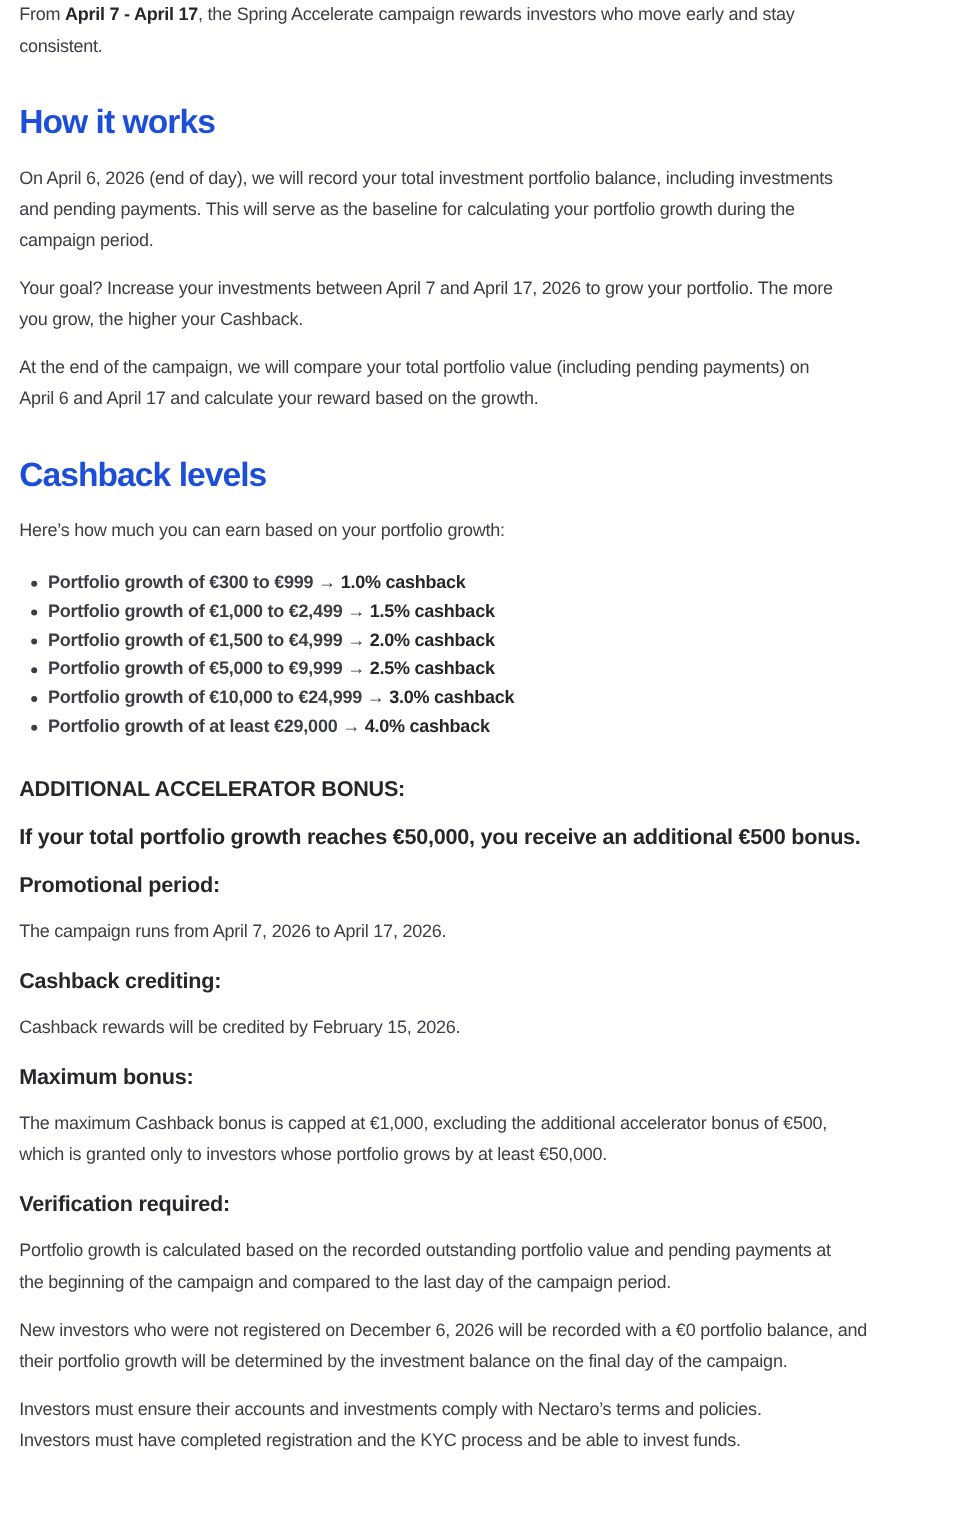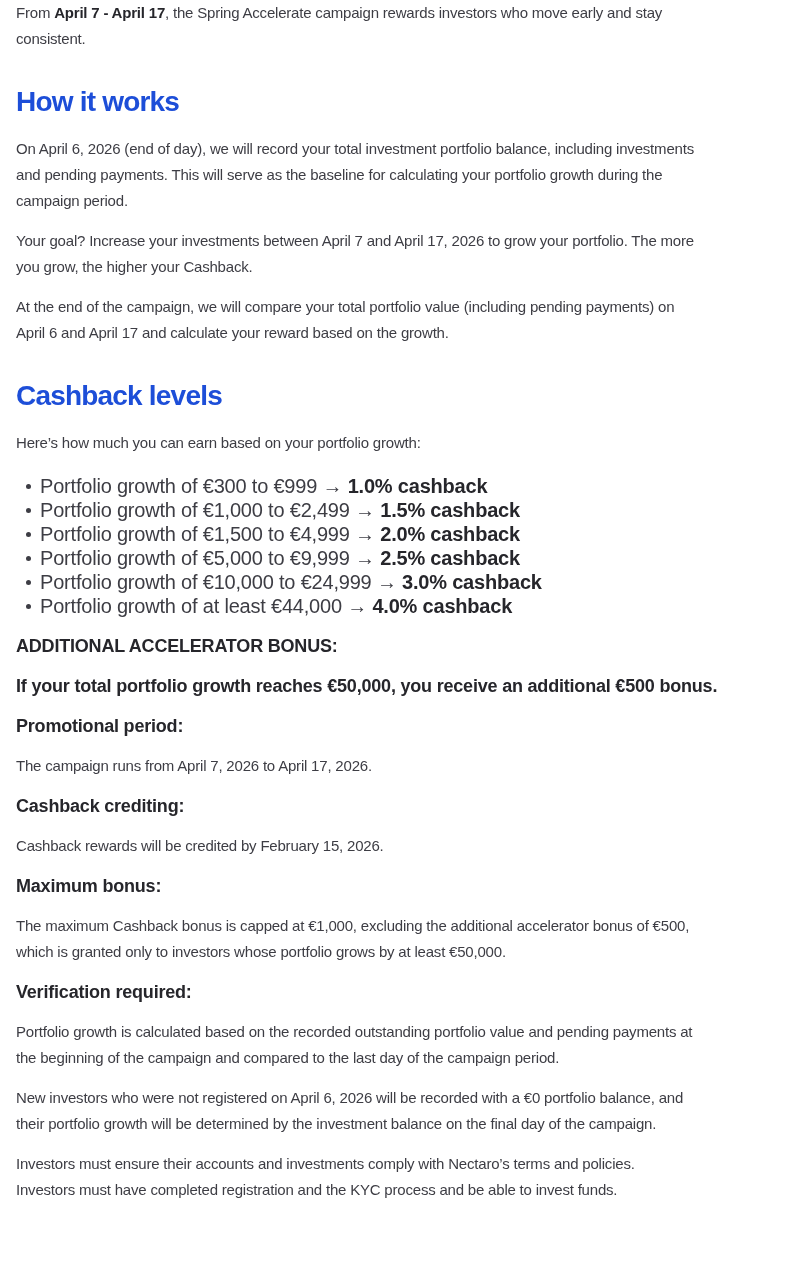--- a/index.html
+++ b/index.html
@@ -37,26 +37,27 @@
   .label {
     font-size: 18px;
     line-height: 26px;
     font-weight: 700;
     letter-spacing: -0.2px;
     margin: 2px 0 14px 0;
     white-space: pre-line;
   }
   ul.cashback-list {
     list-style: none;
-    margin: 18px 0 15px 0;
+    margin: 18px 0 26px 0;
     padding: 0;
-    font-size: 20px;
+    font-size: 15px;
     line-height: 24px;
     letter-spacing: -0.2px;
     color: #3d3d44;
+    font-weight: bold;
   }
   ul.cashback-list li {
     position: relative;
     padding-left: 24px;
   }
   ul.cashback-list li .dot {
     position: absolute;
     left: 10px;
     top: 10px;
     width: 5px;
@@ -87,38 +88,38 @@
   <h2>Cashback levels</h2>
 
   <p class="body">Here’s how much you can earn based on your portfolio growth:</p>
 
   <ul class="cashback-list">
     <li><span class="dot"></span><span>Portfolio growth of €300 to €999 → </span><strong>1.0% cashback</strong></li>
     <li><span class="dot"></span><span>Portfolio growth of €1,000 to €2,499 → </span><strong>1.5% cashback</strong></li>
     <li><span class="dot"></span><span>Portfolio growth of €1,500 to €4,999 → </span><strong>2.0% cashback</strong></li>
     <li><span class="dot"></span><span>Portfolio growth of €5,000 to €9,999 → </span><strong>2.5% cashback</strong></li>
     <li><span class="dot"></span><span>Portfolio growth of €10,000 to €24,999 → </span><strong>3.0% cashback</strong></li>
-    <li><span class="dot"></span><span>Portfolio growth of at least €44,000 → </span><strong>4.0% cashback</strong></li>
+    <li><span class="dot"></span><span>Portfolio growth of at least €29,000 → </span><strong>4.0% cashback</strong></li>
   </ul>
 
   <p class="label">ADDITIONAL ACCELERATOR BONUS:</p>
   <p class="label">If your total portfolio growth reaches €50,000, you receive an additional €500 bonus.</p>
 
 
   <p class="label">Promotional period:</p>
   <p class="body">The campaign runs from April 7, 2026 to April 17, 2026.</p>
 
   <p class="label">Cashback crediting:</p>
   <p class="body">Cashback rewards will be credited by February 15, 2026.</p>
 
   <p class="label">Maximum bonus:</p>
   <p class="body">The maximum Cashback bonus is capped at €1,000, excluding the additional accelerator bonus of €500,
 which is granted only to investors whose portfolio grows by at least €50,000.</p>
 
   <p class="label">Verification required:</p>
   <p class="body">Portfolio growth is calculated based on the recorded outstanding portfolio value and pending payments at
 the beginning of the campaign and compared to the last day of the campaign period.</p>
-  <p class="body">New investors who were not registered on April 6, 2026 will be recorded with a €0 portfolio balance, and
+  <p class="body">New investors who were not registered on December 6, 2026 will be recorded with a €0 portfolio balance, and
 their portfolio growth will be determined by the investment balance on the final day of the campaign.</p>
   <p class="body">Investors must ensure their accounts and investments comply with Nectaro’s terms and policies.
 Investors must have completed registration and the KYC process and be able to invest funds.</p>
 
 </div>
 
 </body></html>

